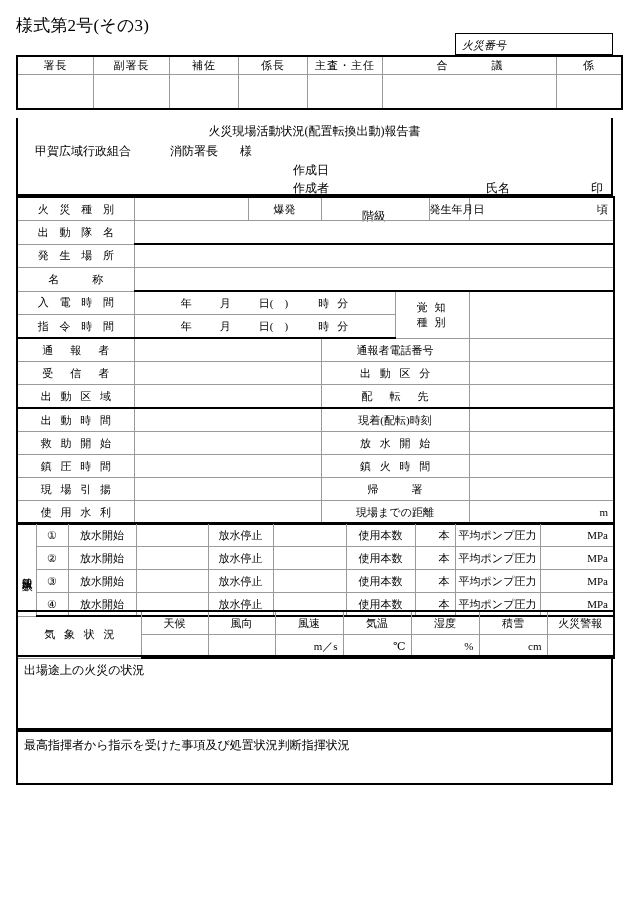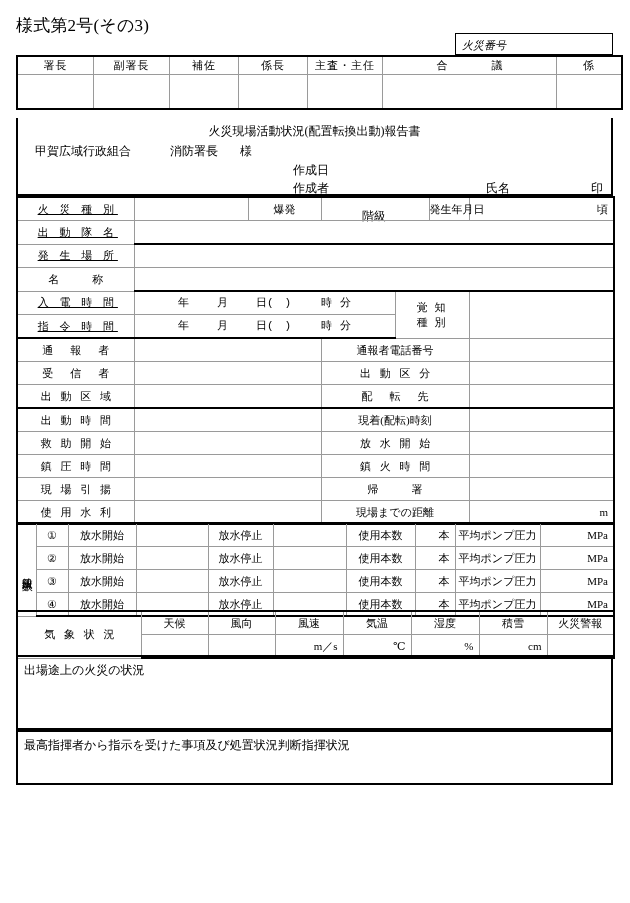--- a/index.html
+++ b/index.html
@@ -164,39 +164,37 @@
     top: 196px;
     width: 597px;
   }
   .maingrid td {
     height: 22px;
     font-size: 11px;
   }
   .lbl-wide {
     letter-spacing: 4px;
     text-indent: 4px;
-    text-decoration: underline;
   }
   .lbl-mid {
     letter-spacing: 3px;
     text-indent: 3px;
     text-align: center;
   }
   .lbl-tight { letter-spacing: 0; }
   .ta-right { text-align: right; padding-right: 5px; }
 
   .datecells {
     text-align: left;
     padding-left: 0;
   }
   .datecells .dr {
     display: inline-block;
     width: 100%;
     text-align: center;
-    font-family: Liberation Mono, monospace;
   }
   .datecells .dr i {
     font-style: normal;
     display: inline-block;
   }
   .datecells .dr i.y  { padding-right: 28px; }
   .datecells .dr i.m  { padding-right: 28px; }
   .datecells .dr i.d  { padding-right: 30px; }
   .datecells .dr i.h  { padding-right: 8px; }
 

